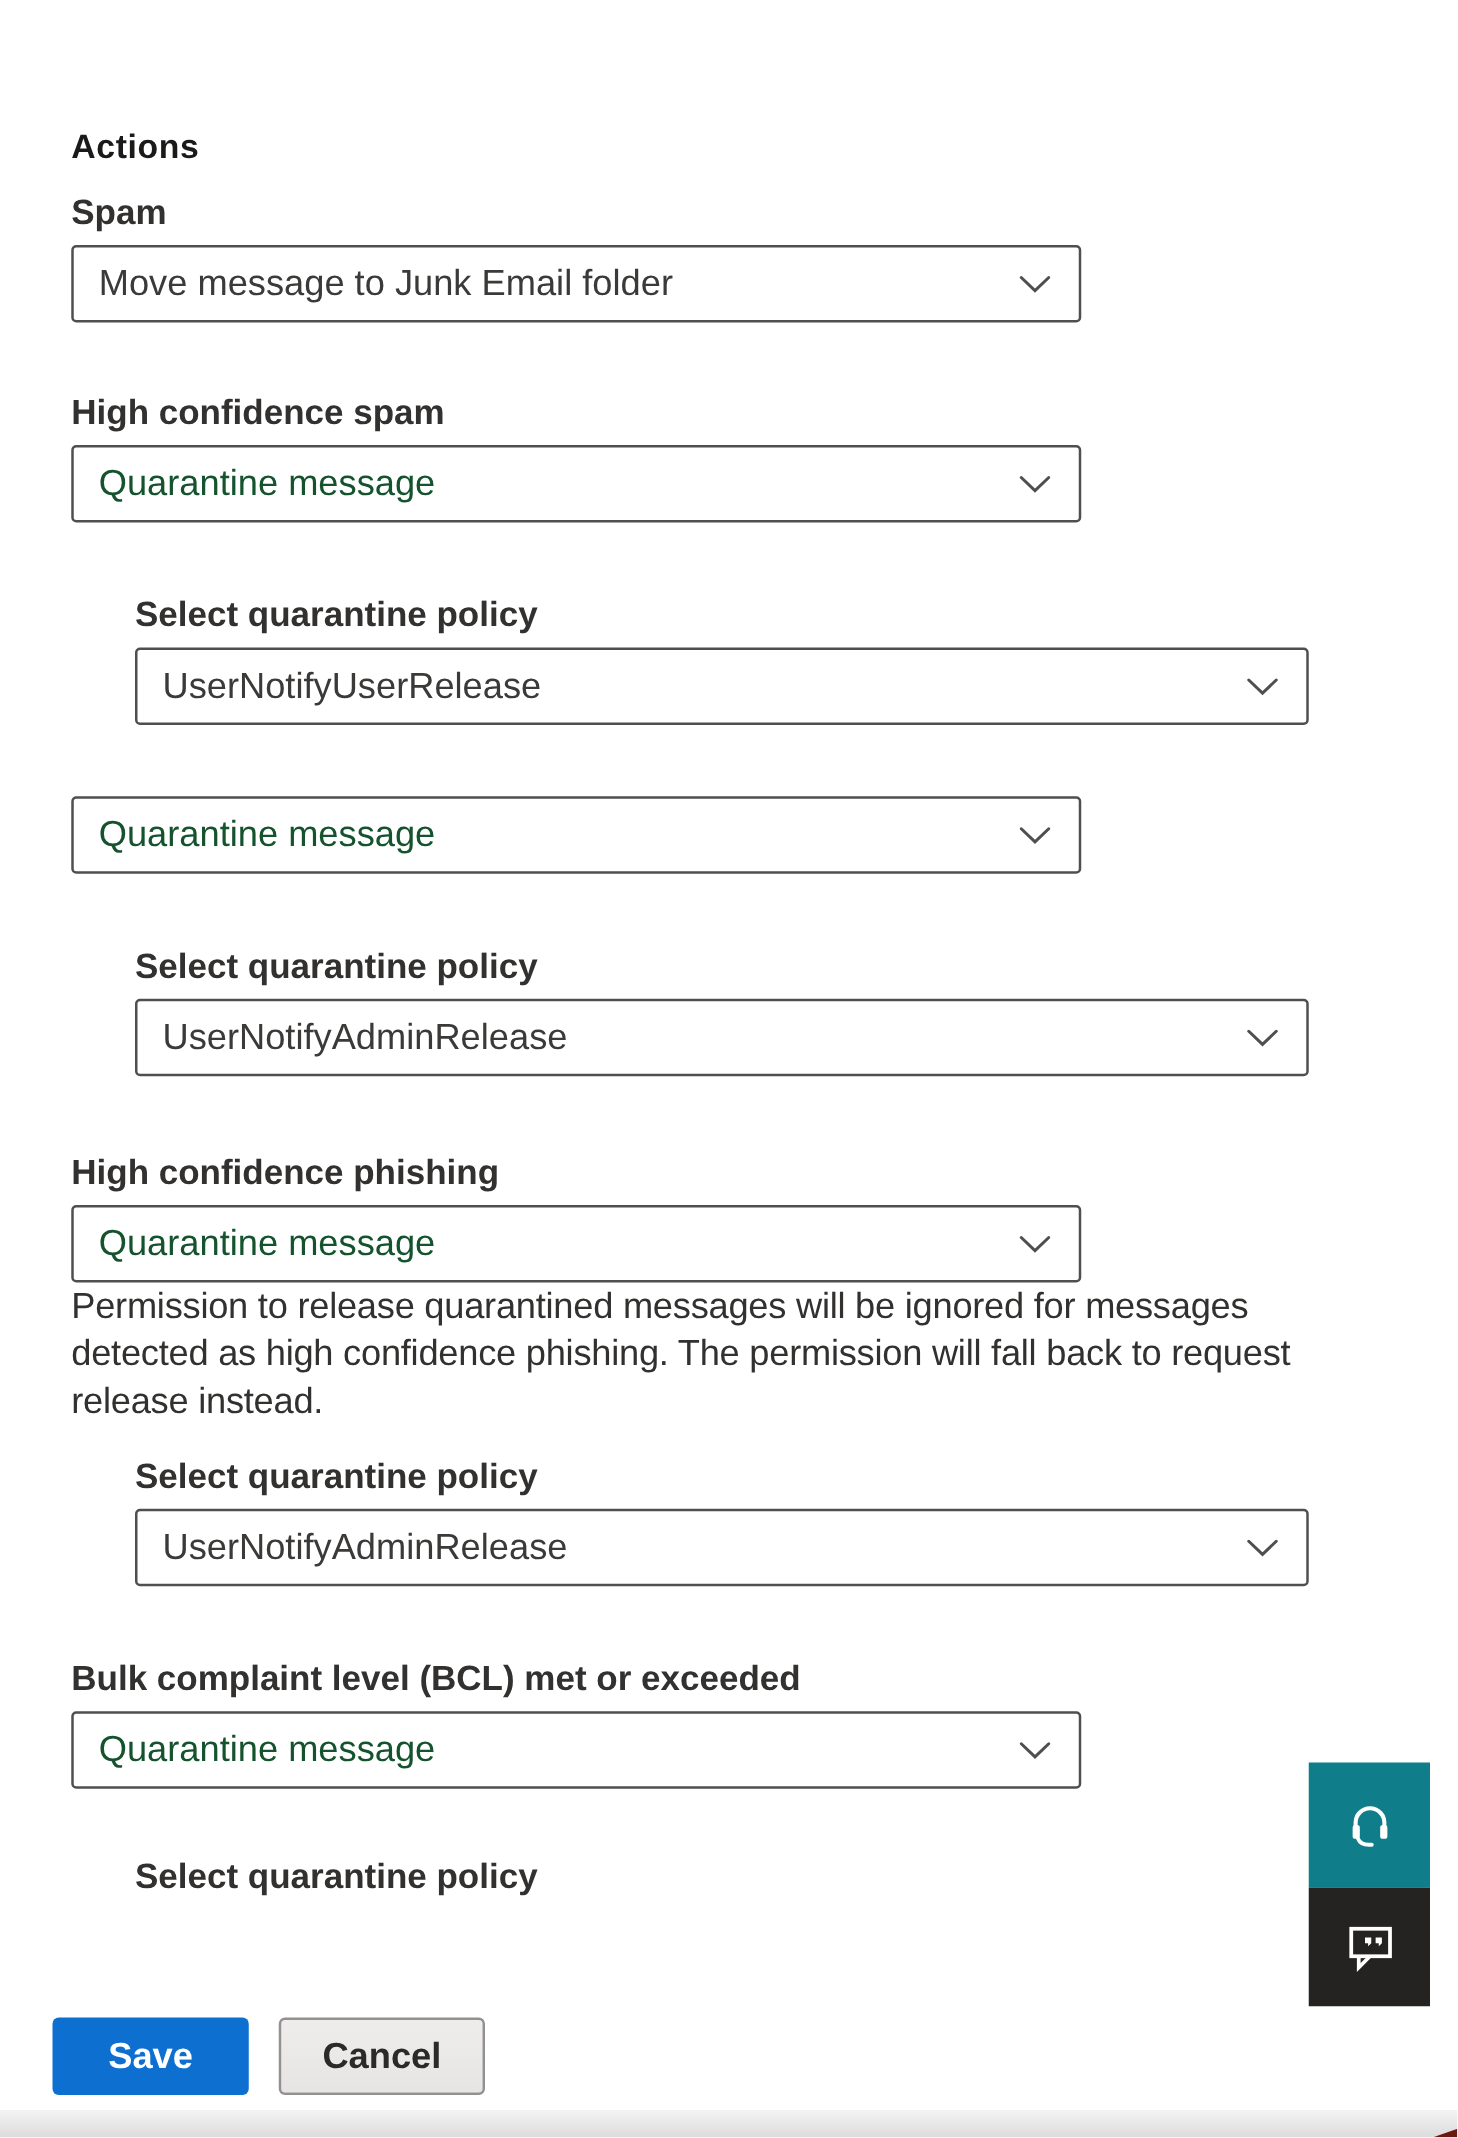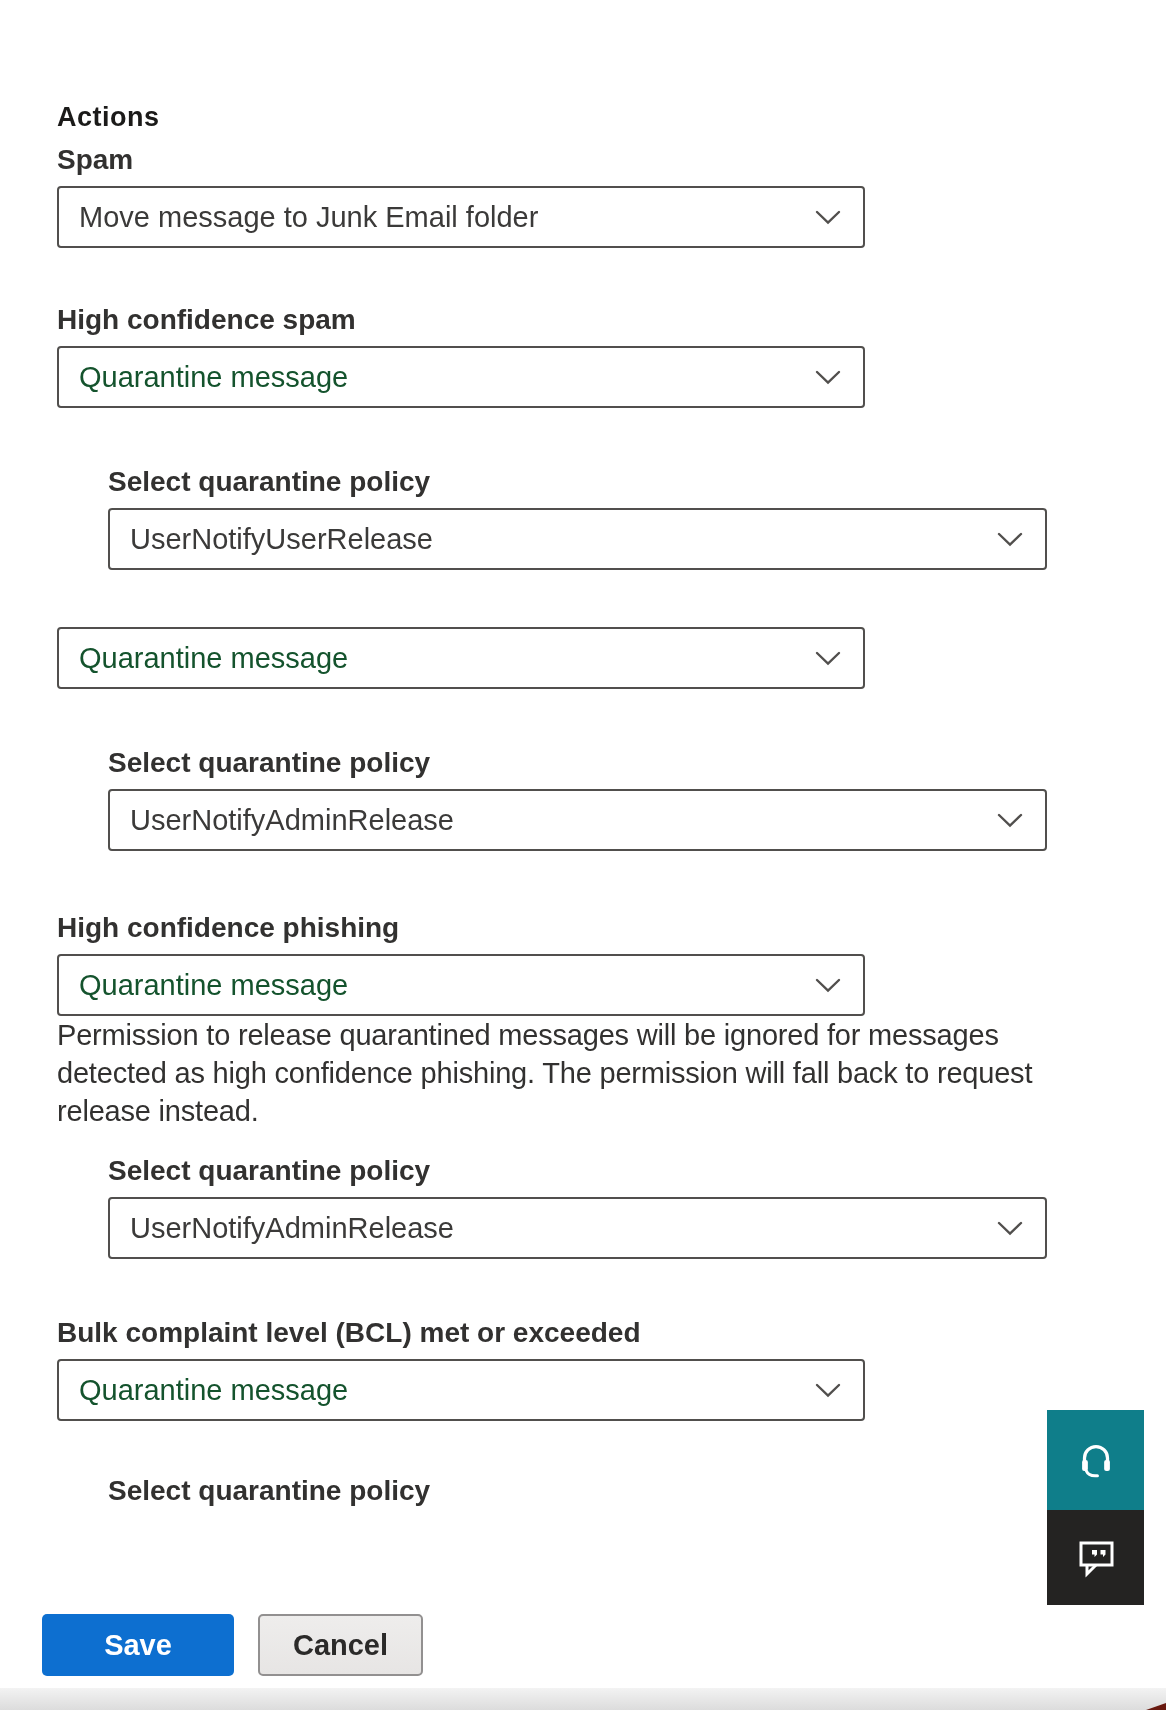--- a/index.html
+++ b/index.html
@@ -84,21 +84,21 @@
   }
   .btn {
     height: 62px;
     font-family: "Liberation Sans", sans-serif;
     font-size: 29px;
     font-weight: 600;
     border-radius: 5px;
     cursor: pointer;
   }
   .btn-primary {
-    width: 192px;
+    width: 157px;
     background: #0d6fd0;
     color: #ffffff;
     border: none;
   }
   .btn-secondary {
     width: 165px;
     background: linear-gradient(#eeedec, #e7e5e4);
     color: #2b2a29;
     border: 2px solid #929090;
   }
@@ -146,21 +146,21 @@
     <svg width="28" height="28" viewBox="0 0 28 28">
       <path d="M2 2 L26 26 M26 2 L2 26" stroke="#3b3a39" stroke-width="2.4" fill="none" stroke-linecap="round"></path>
     </svg>
   </span>
 </button>
 
 <div class="content">
 
   <h1 class="page-title">Actions</h1>
 
-  <div style="margin-top:6px">
+  <div style="margin-top:16px">
     <span class="field-label">Spam</span>
     <div class="select">
       <span class="value">Move message to Junk Email folder</span>
       <span>
         <svg width="26" height="15" viewBox="0 0 26 15">
             <polyline points="2,2 13,12.5 24,2" stroke="#514f4d" stroke-width="2.4" fill="none" stroke-linecap="round"></polyline>
           </svg>
       </span>
     </div>
   </div>

